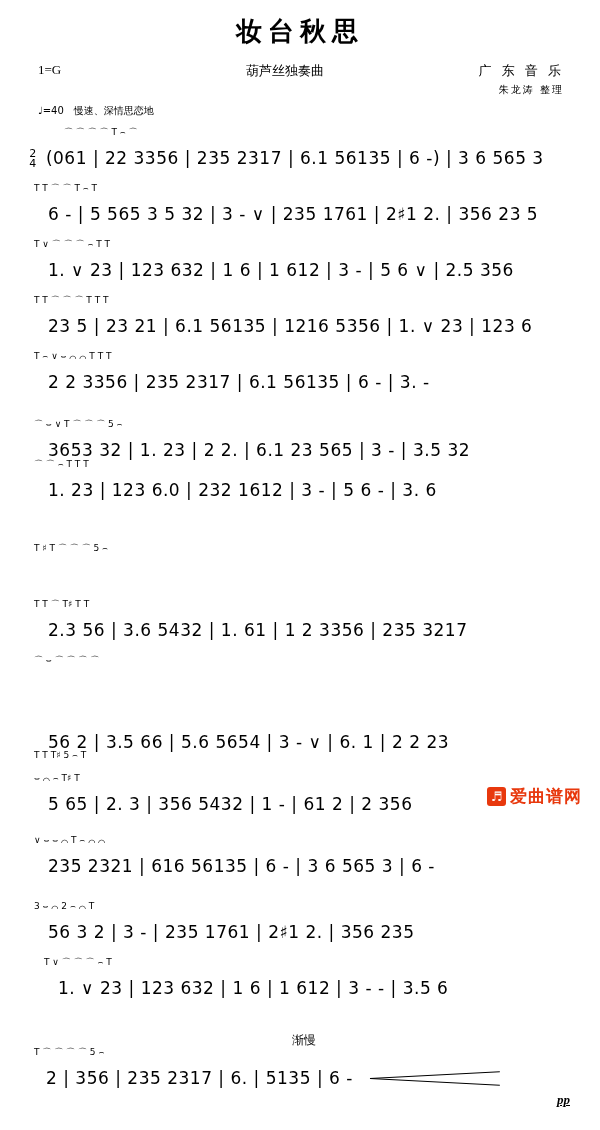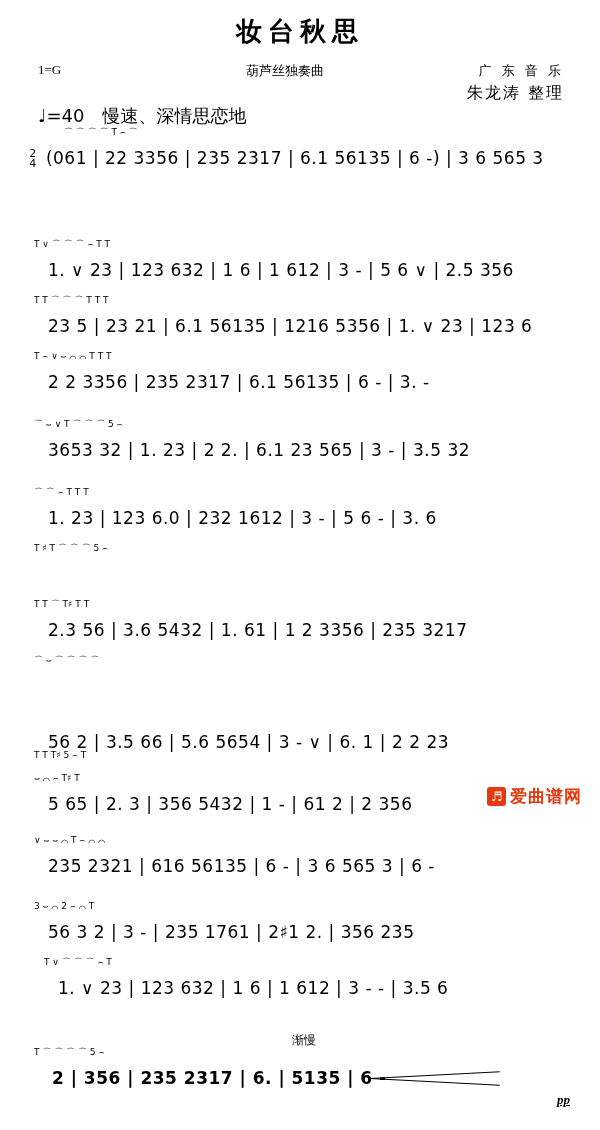--- a/index.html
+++ b/index.html
@@ -54,29 +54,29 @@
     top: 62px;
     right: 36px;
     font-size: 13px;
     font-family: "DejaVu Sans", sans-serif;
     letter-spacing: 3px;
   }
   .credit2 {
     position: absolute;
     top: 83px;
     right: 36px;
-    font-size: 16px;
+    font-size: 10px;
     font-family: "DejaVu Sans", sans-serif;
     letter-spacing: 2px;
   }
   .tempo {
     position: absolute;
     top: 104px;
     left: 38px;
-    font-size: 18px;
+    font-size: 10px;
     font-family: "DejaVu Sans", sans-serif;
     white-space: nowrap;
   }
   
   .system {
     position: absolute;
     left: 26px;
     width: 552px;
     height: 54px;
     font-family: "DejaVu Sans", sans-serif;
@@ -185,20 +185,24 @@
   <div class="tempo">♩=40　慢速、深情思恋地</div>
 
   <div class="system" style="top:132px;">
     <div class="jp" style="left:38px;top:-4px;">            ⌒        ⌒    ⌒            ⌒          T  ⌢ ⌒</div>
     <div class="notes">
       <span class="meter"><span>2</span><span>4</span></span>
       <span>(061 | 22 3356 | 235 2317 | 6.1 56135 | 6 -) | 3 6 565 3</span>
     </div>
   </div>
 
+  <div class="system" style="top:188px;">
+    <div class="jp" style="left:8px;top:-4px;">  T            T        ⌒       ⌒        T   ⌢     T</div>
+    <div class="notes" style="left:22px;">6 - | 5 565 3 5 32 | 3 - ∨ | 235 1761 | 2♯1 2. | 356 23 5</div>
+  </div>
 
   <div class="system" style="top:244px;">
     <div class="jp" style="left:8px;top:-4px;">T      ∨        ⌒      ⌒     ⌒        ⌢     T       T</div>
     <div class="notes" style="left:22px;">1. ∨ 23 | 123 632 | 1 6 | 1 612 | 3 - | 5 6 ∨ | 2.5 356</div>
   </div>
 
   <div class="system" style="top:300px;">
     <div class="jp" style="left:8px;top:-4px;">T      T         ⌒         ⌒      ⌒       T    T  T</div>
     <div class="notes" style="left:22px;">23 5 | 23 21 | 6.1 56135 | 1216 5356 | 1. ∨ 23 | 123 6</div>
   </div>
@@ -206,21 +210,21 @@
   <div class="system" style="top:356px;">
     <div class="jp" style="left:8px;top:-4px;">T  ⌢  ∨    ⌣    ⌒    ⌒    T   T   T</div>
     <div class="notes" style="left:22px;">2 2 3356 | 235 2317 | 6.1 56135 | 6 - | 3. -</div>
   </div>
 
   <div class="system" style="top:424px;">
     <div class="jp" style="left:8px;top:-4px;">⌒   ⌣  ∨    T     ⌒     ⌒      ⌒    5 ⌢</div>
     <div class="notes" style="left:22px;">3653 32 | 1. 23 | 2 2. | 6.1 23 565 | 3 - | 3.5 32</div>
   </div>
 
-  <div class="system" style="top:492px;">
+  <div class="system" style="top:464px;">
     <div class="jp" style="left:8px;top:-4px;">⌒             ⌒          ⌢     T     T    T</div>
     <div class="notes" style="left:22px;">1. 23 | 123 6.0 | 232 1612 | 3 - | 5 6 - | 3. 6</div>
   </div>
 
   <div class="system" style="top:548px;">
     <div class="jp" style="left:8px;top:-4px;">T ♯      T       ⌒      ⌒      ⌒    5 ⌢</div>
   </div>
 
   <div class="system" style="top:604px;">
     <div class="jp" style="left:8px;top:-4px;">T           T          ⌒      T♯     T    T</div>
@@ -253,21 +257,21 @@
 
   <div class="system" style="top:962px;margin-left:10px;">
     <div class="jp" style="left:8px;top:-4px;">T      ∨      ⌒      ⌒     ⌒     ⌢     T</div>
     <div class="notes" style="left:22px;">1. ∨ 23 | 123 632 | 1 6 | 1 612 | 3 - - | 3.5 6</div>
   </div>
 
   <div class="rit" style="top:1032px;left:292px;">渐慢</div>
 
   <div class="system" style="top:1052px;">
     <div class="jp" style="left:8px;top:-4px;">T       ⌒        ⌒         ⌒     ⌒   5 ⌢</div>
-    <div class="notes" style="left:26px;font-weight:bold;">2 | 356 | 235 2317 | 6. | 5135 | 6 -</div>
+    <div class="notes" style="left:20px;">2 | 356 | 235 2317 | 6. | 5135 | 6 -</div>
   </div>
 
   <div class="decresc" style="top:1078px;left:370px;"></div>
   <div class="dynamics" style="top:1092px;">pp</div>
 
   <div class="logo">
     <div class="logo-mark">♬</div>
     <div class="logo-text">爱曲谱网</div>
   </div>
 

